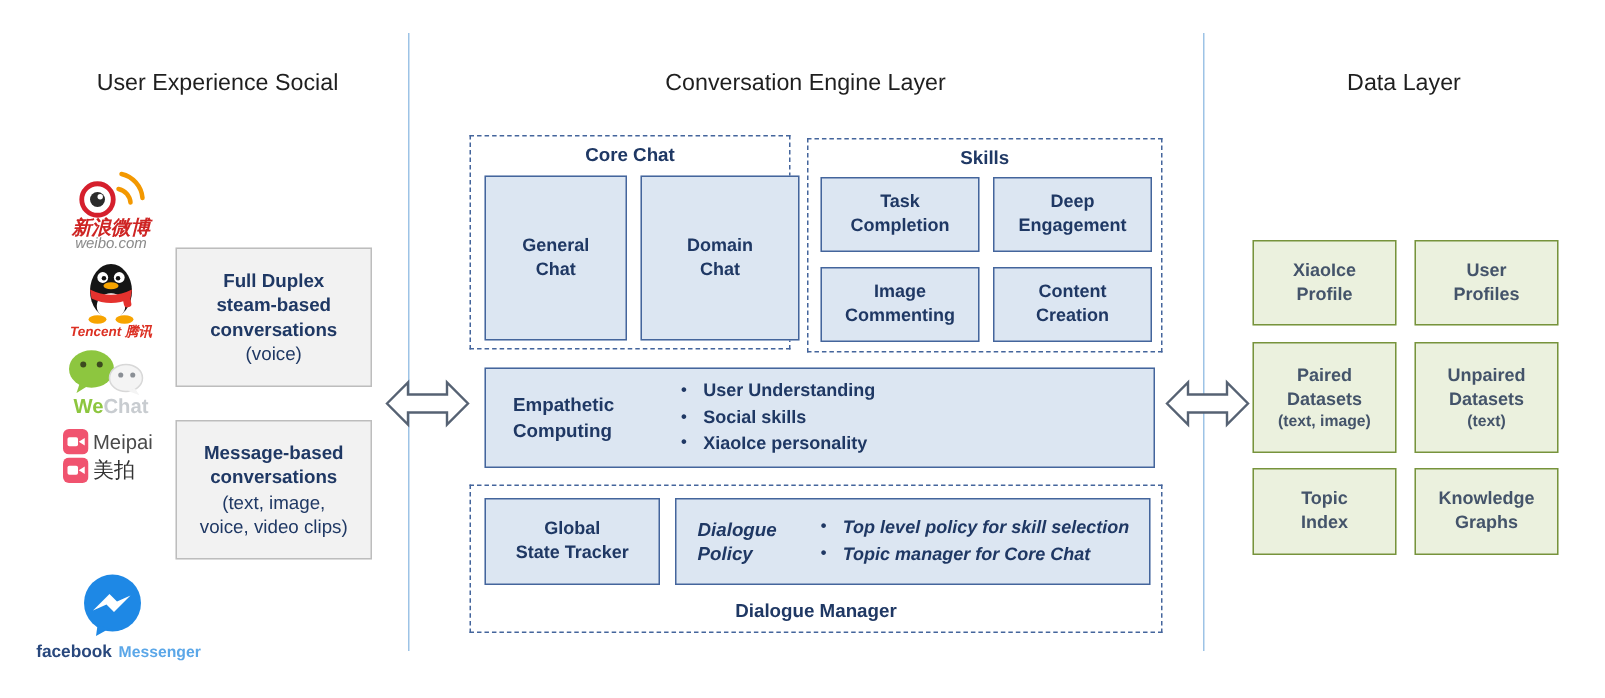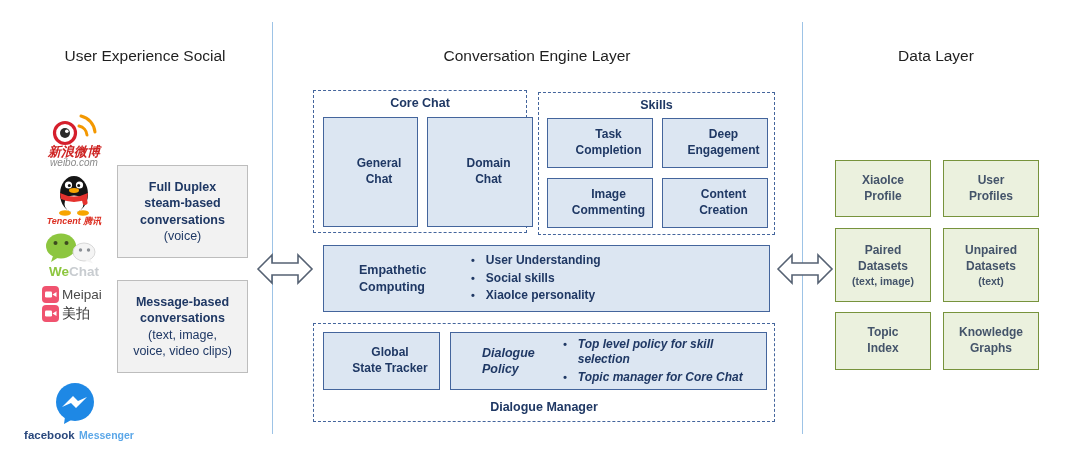--- a/index.html
+++ b/index.html
@@ -6,21 +6,21 @@
   .canvas{
     position:relative;width:1070px;height:465px;background:#fff;overflow:hidden;
     font-family:"Liberation Sans",sans-serif;
   }
   .divider{position:absolute;top:22px;height:412px;width:1px;background:#9DC3E6;}
   .layer-title{position:absolute;top:47px;font-size:15.5px;color:#1f1f1f;text-align:center;}
   
   .box-blue{
     position:absolute;background:#DCE6F2;border:1.4px solid #44659C;color:#1F3864;
     font-weight:bold;font-size:12px;line-height:1.3;display:flex;align-items:center;
-    justify-content:center;text-align:center;white-space:pre-line;box-sizing:border-box;padding-left:17px;
+    justify-content:center;text-align:center;white-space:pre-line;box-sizing:border-box;
   }
   .box-dashed{position:absolute;border:1.3px dashed #44659C;box-sizing:border-box;}
   .group-label{position:absolute;left:0;width:100%;text-align:center;color:#1F3864;font-weight:bold;font-size:12.5px;}
   .group-label.top{top:5px;} .group-label.bottom{bottom:7px;}
   
   .box-gray{
     position:absolute;background:#F2F2F2;border:1px solid #BDBDBD;color:#1F3864;
     display:flex;flex-direction:column;align-items:center;justify-content:center;
     text-align:center;font-size:12.5px;line-height:1.3;box-sizing:border-box;
   }

